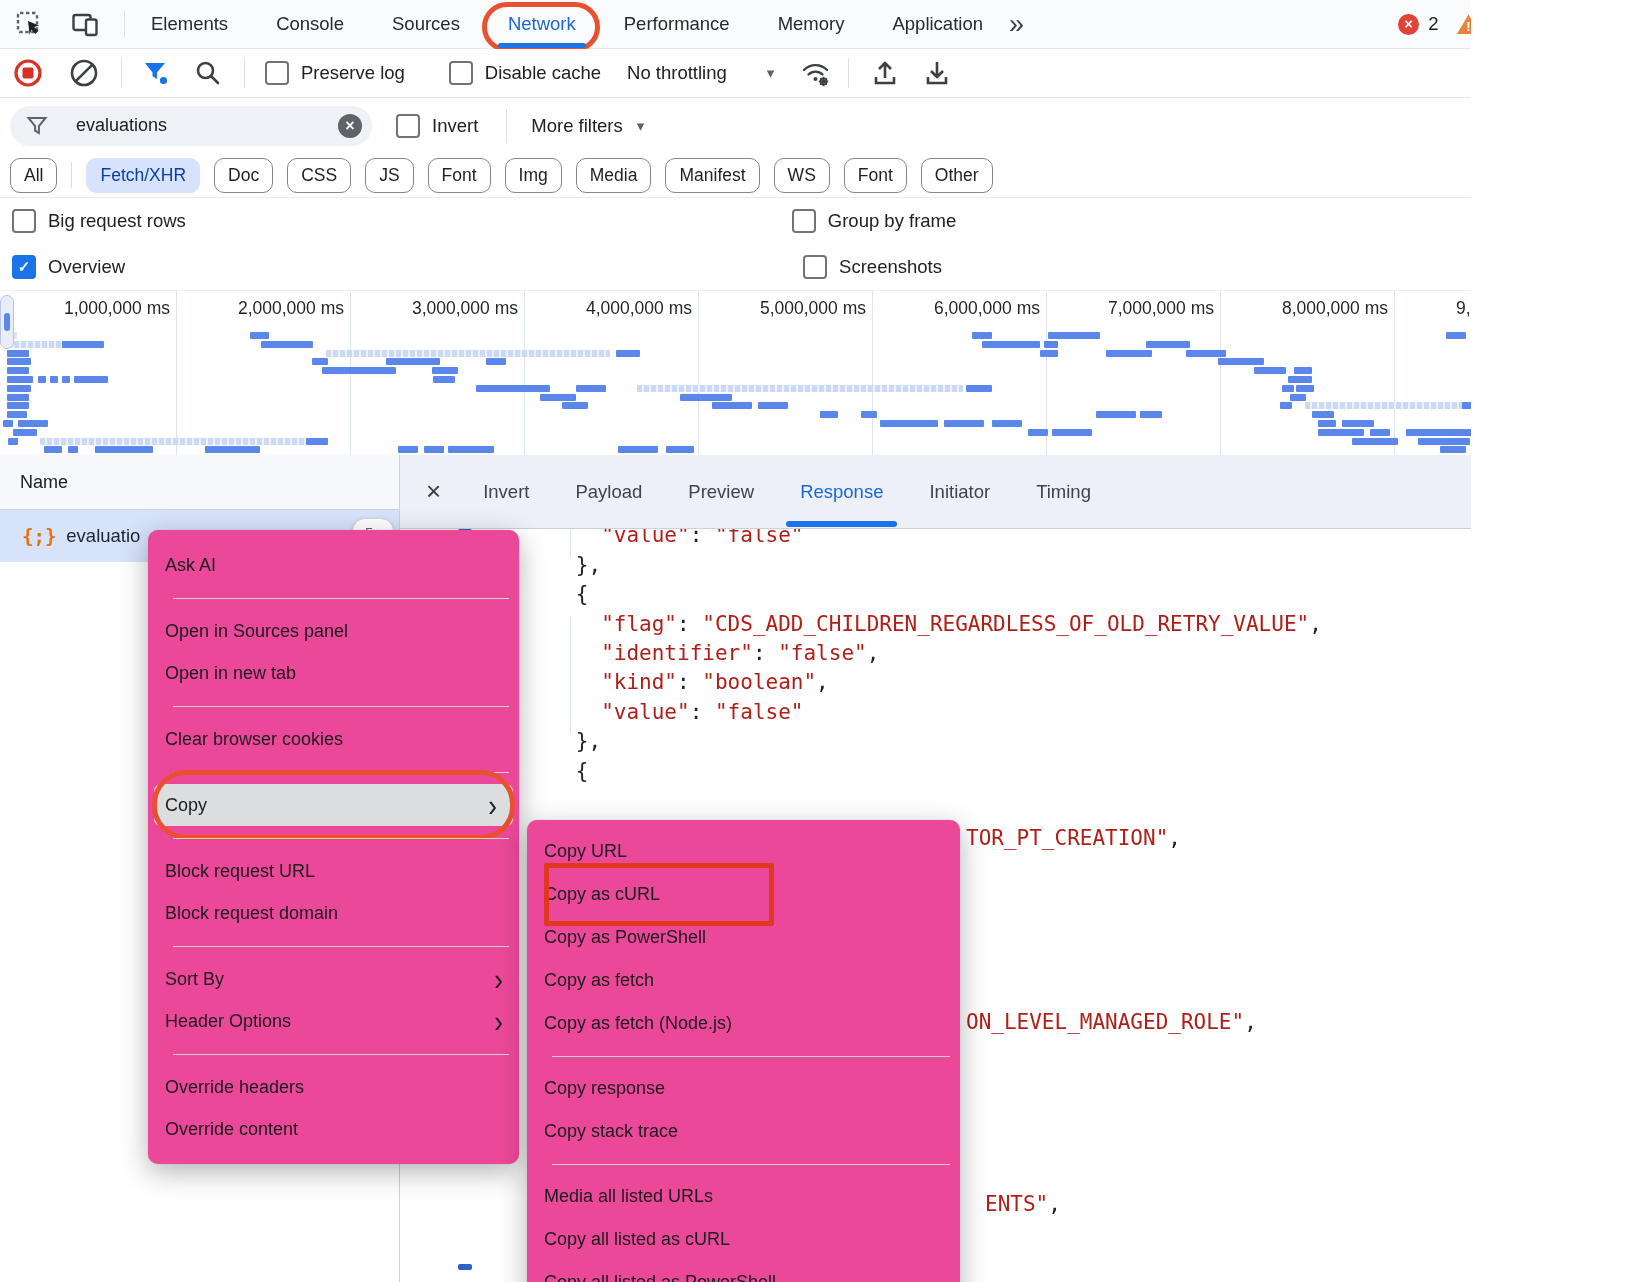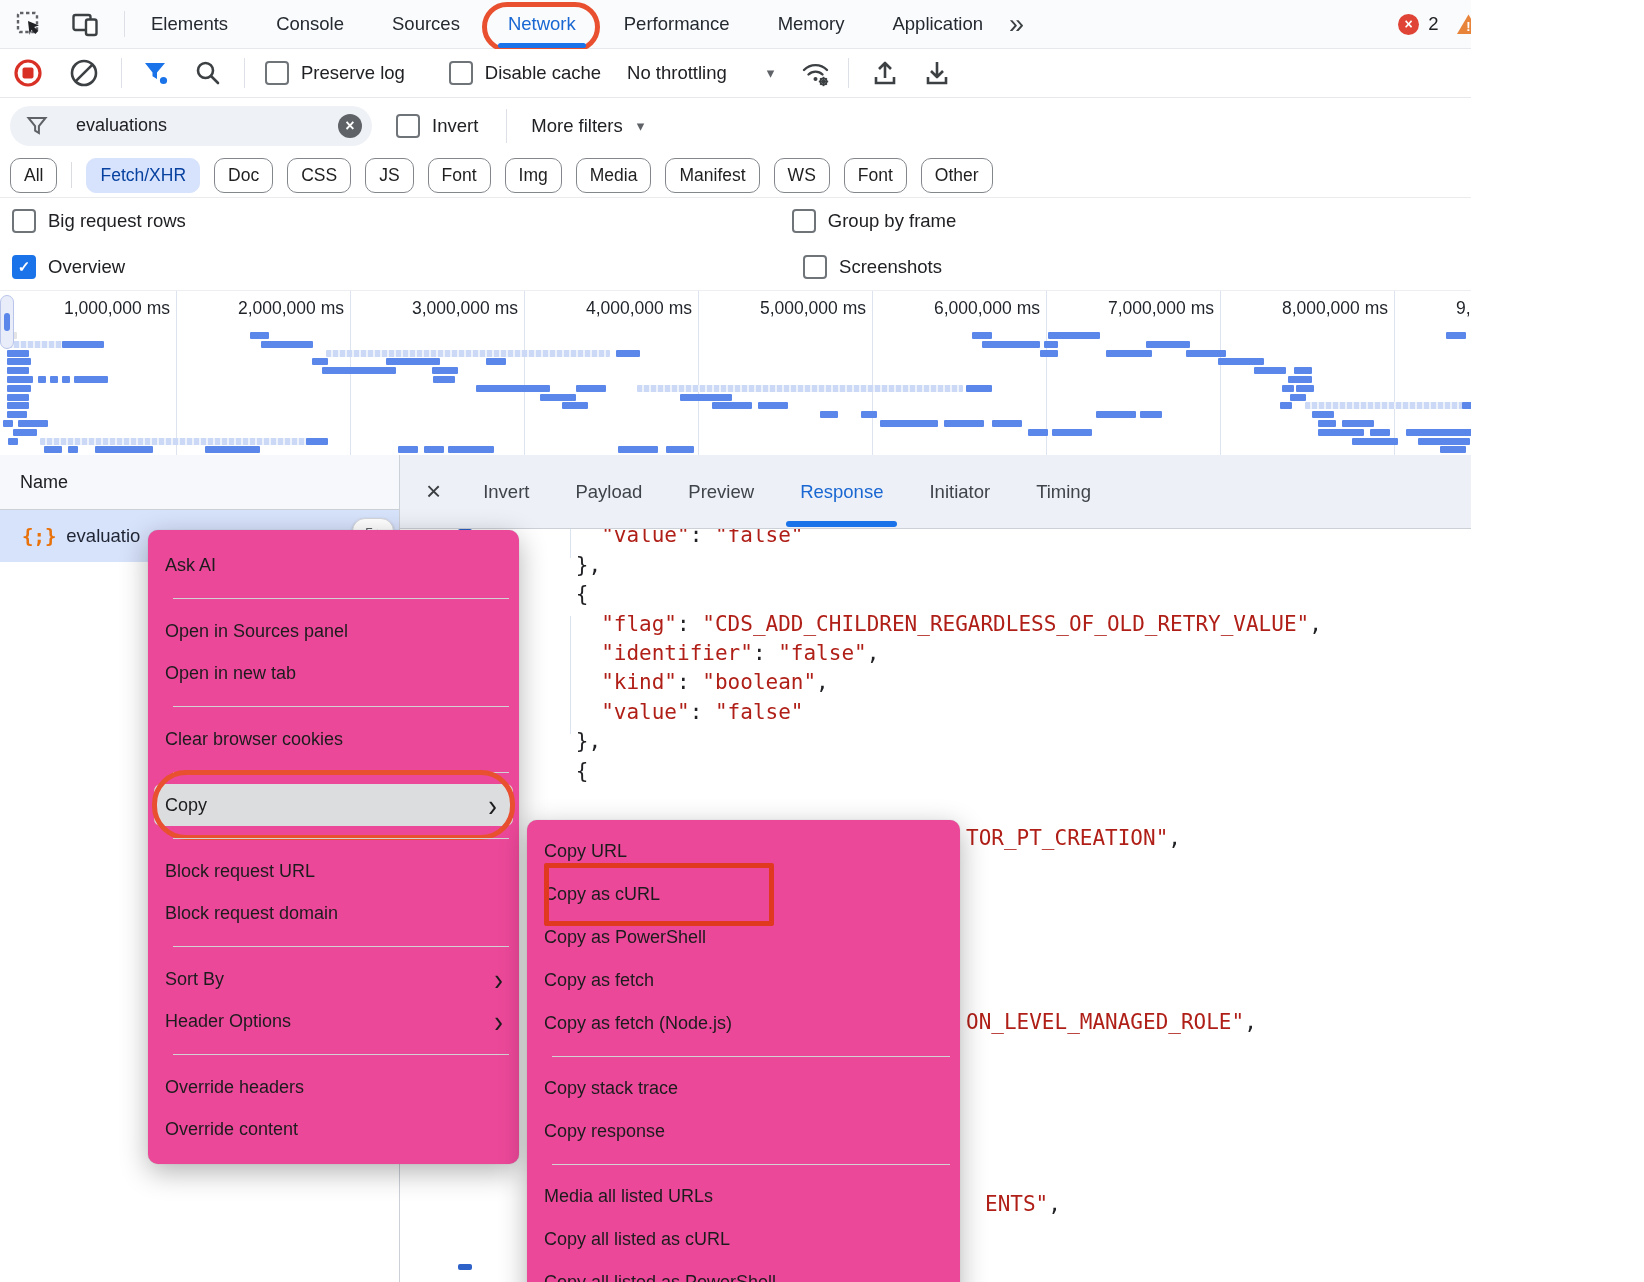--- a/index.html
+++ b/index.html
@@ -513,25 +513,25 @@
       <div class="mitem">
         <span>Copy as fetch</span>
       </div>
       <div class="mitem">
         <span>Copy as fetch (Node.js)</span>
       </div>
       <div class="msep">
         <i></i>
       </div>
       <div class="mitem">
+        <span>Copy response</span>
+      </div>
+      <div class="mitem">
         <span>Copy stack trace</span>
       </div>
-      <div class="mitem">
-        <span>Copy response</span>
-      </div>
       <div class="msep">
         <i></i>
       </div>
       <div class="mitem">
         <span>Media all listed URLs</span>
       </div>
       <div class="mitem">
         <span>Copy all listed as cURL</span>
       </div>
       <div class="mitem">

